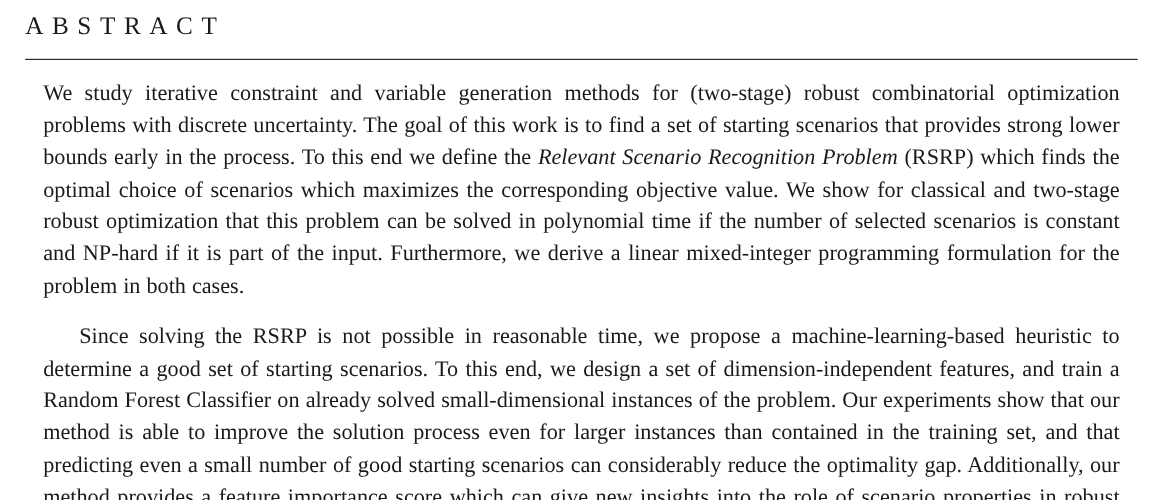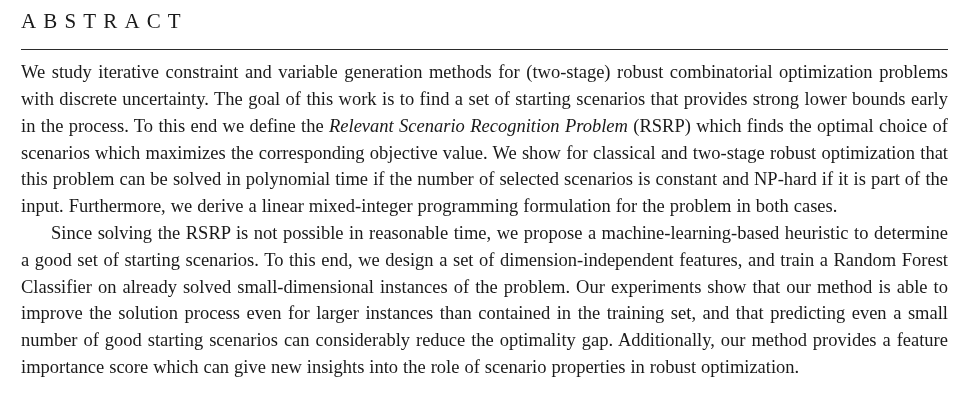--- a/index.html
+++ b/index.html
@@ -33,21 +33,21 @@
   .abstract-body {
     margin: 9px 17px 0 21px;
     font-size: 18.5px;
     line-height: 26.8px;
     text-align: justify;
     hyphens: auto;
     -webkit-hyphens: auto;
     word-spacing: 0.02em;
   }
   .abstract-body p {
-    margin: 0;
+    margin: 15px;
     padding: 0;
   }
   .para-indent {
     text-indent: 30px;
   }
   em {
     font-style: italic;
   }
 </style>
 </head>

